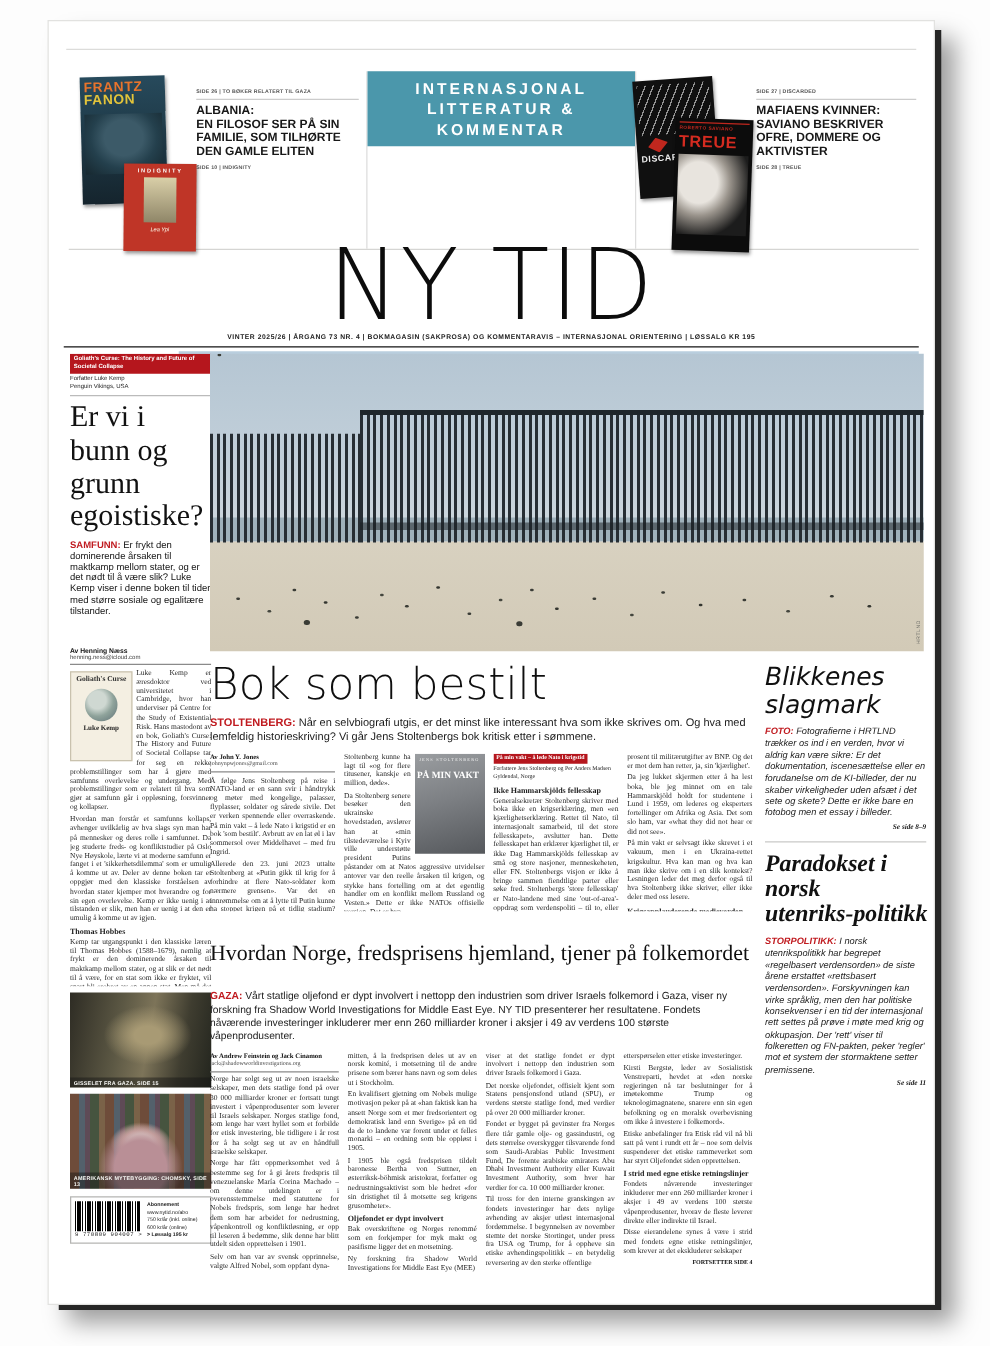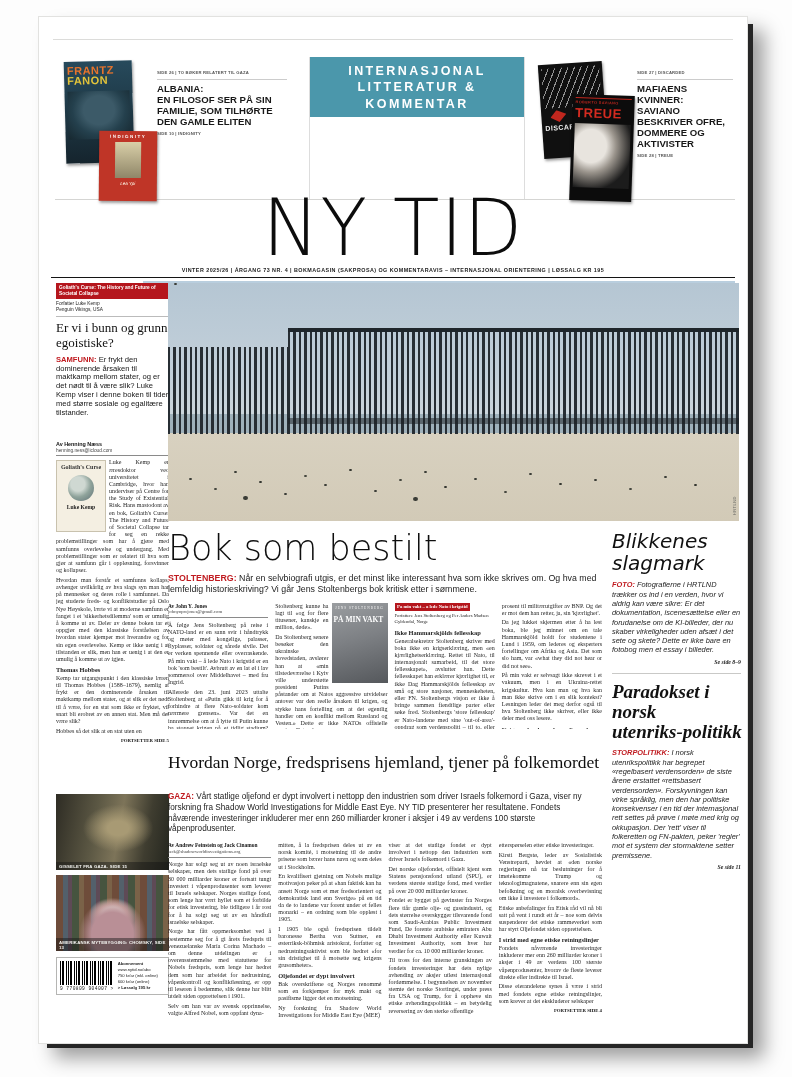--- a/index.html
+++ b/index.html
@@ -8,21 +8,21 @@
   .paper{position:absolute;left:38px;top:16px;width:708px;height:1026px;background:#fff;
          border:1px solid #e2e2e0;
          box-shadow:7px 6px 0 -2px #262626,16px 14px 18px rgba(0,0,0,.38);}
   
   .top-rule{position:absolute;left:14px;right:14px;top:22px;border-top:1px solid #dcdcda;}
   .teasers{position:absolute;left:16px;right:12px;top:40px;height:142px;display:flex;
            border-bottom:1px solid #d5d5d3;}
   .zone{position:relative;}
   .zone-left{width:238px;}
   .zone-center{width:214px;border-left:1px solid #ddd;border-right:1px solid #ddd;
-               display:flex;flex-direction:column;margin:0 16px;}
+               display:flex;flex-direction:column;margin:0 0;}
   .zone-right{flex:1;}
   .teaser-text{position:absolute;top:10px;}
   .zone-left .teaser-text{left:102px;right:6px;}
   .zone-right .teaser-text{left:96px;right:2px;}
   .teaser-h{font-size:9.6px;font-weight:bold;line-height:1.14;color:#181818;}
   .teaser-meta{font-size:4.2px;font-weight:bold;color:#555;letter-spacing:.2px;margin:3px 0 4px;}
   .teaser-sep{border-top:1px solid #ccc;margin:2px 0 4px;}
   
   .cover{position:absolute;box-shadow:1px 2px 3px rgba(0,0,0,.4);overflow:hidden;}
   .cover-fanon{left:10px;top:4px;width:62px;height:94px;background:linear-gradient(180deg,#274a5c 0%,#1d3643 55%,#15242d 100%);transform:rotate(-1.5deg);padding:4px 3px;}
@@ -68,21 +68,21 @@
   .subhead{font-family:"Liberation Serif",serif;font-weight:bold;font-size:6.4px;margin:3px 0 1px;}
   .byline{font-size:5.4px;font-weight:bold;border-bottom:.5px solid #8a8a8a;
           padding-bottom:2px;margin-bottom:3.5px;color:#111;}
   .byline .email{display:block;font-weight:normal;font-size:4.8px;color:#444;margin-top:.5px;}
   .continues{font-size:4.8px;font-weight:bold;text-align:right;margin-top:3px;color:#111;}
   .red{color:#c01b20;}
   
   .left-col{position:absolute;left:17px;top:266px;width:113px;}
   .kicker-box{background:#b5161d;color:#fff;font-weight:bold;font-size:4.8px;line-height:1.25;padding:2px 3px;}
   .kicker-meta{font-size:4.8px;line-height:1.3;color:#222;padding:2px 0 3px;border-bottom:.5px solid #bbb;margin-bottom:4px;}
-  .left-headline{font-family:"Liberation Serif",serif;font-size:13px;line-height:1.09;
+  .left-headline{font-family:"Liberation Serif",serif;font-size:24px;line-height:1.09;
                  color:#111;margin:2px 0 6px;}
   .left-lead{font-size:7.6px;line-height:1.16;color:#151515;margin-bottom:24px;}
   .goliath-cover{float:left;width:50px;height:72px;margin:1px 3px 1px 0;background:#f4efe2;
                  border:1px solid #c9c2ae;text-align:center;padding-top:3px;box-sizing:border-box;}
   .goliath-cover .t{font-family:"Liberation Serif",serif;font-size:6px;font-weight:bold;color:#333;line-height:1.1;}
   .goliath-cover .planet{width:26px;height:26px;border-radius:50%;margin:4px auto 3px;
       background:radial-gradient(circle at 38% 35%,#cfd8d2 0 30%,#8fa39b 55%,#5c6e74 100%);}
   .goliath-cover .a{font-size:5.6px;font-weight:bold;color:#222;}
   .left-article{height:506px;overflow:hidden;}
   

